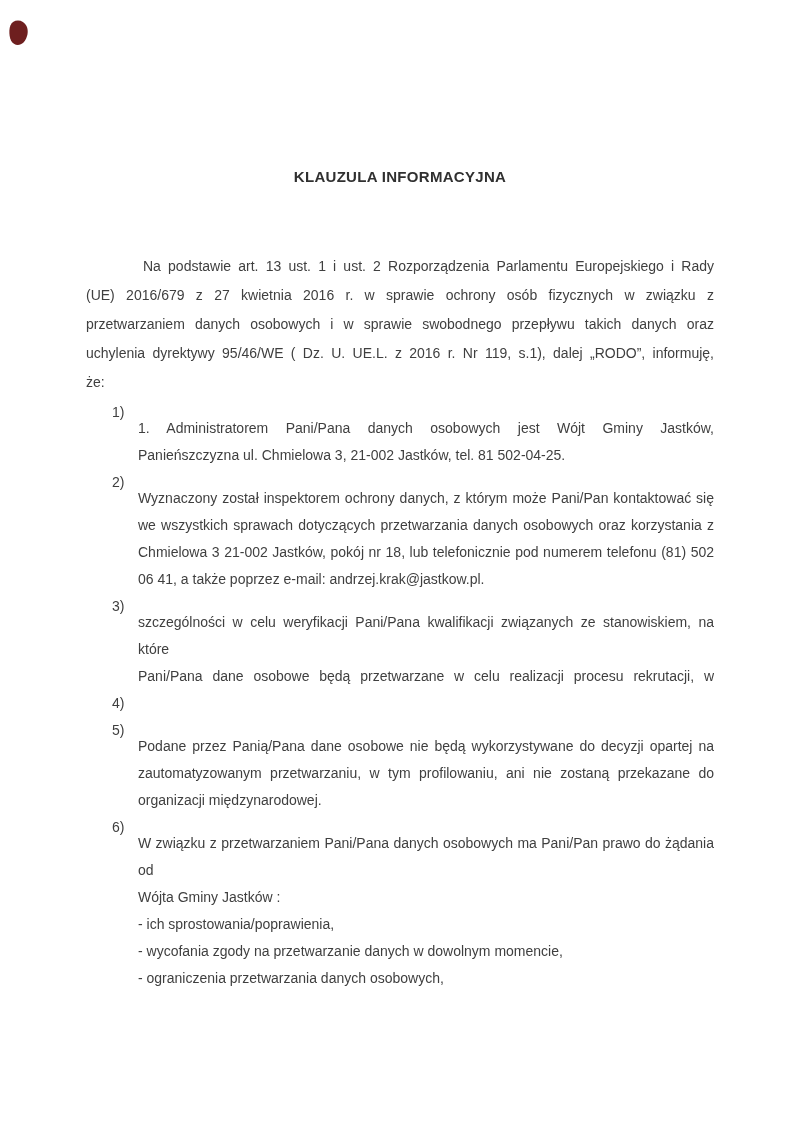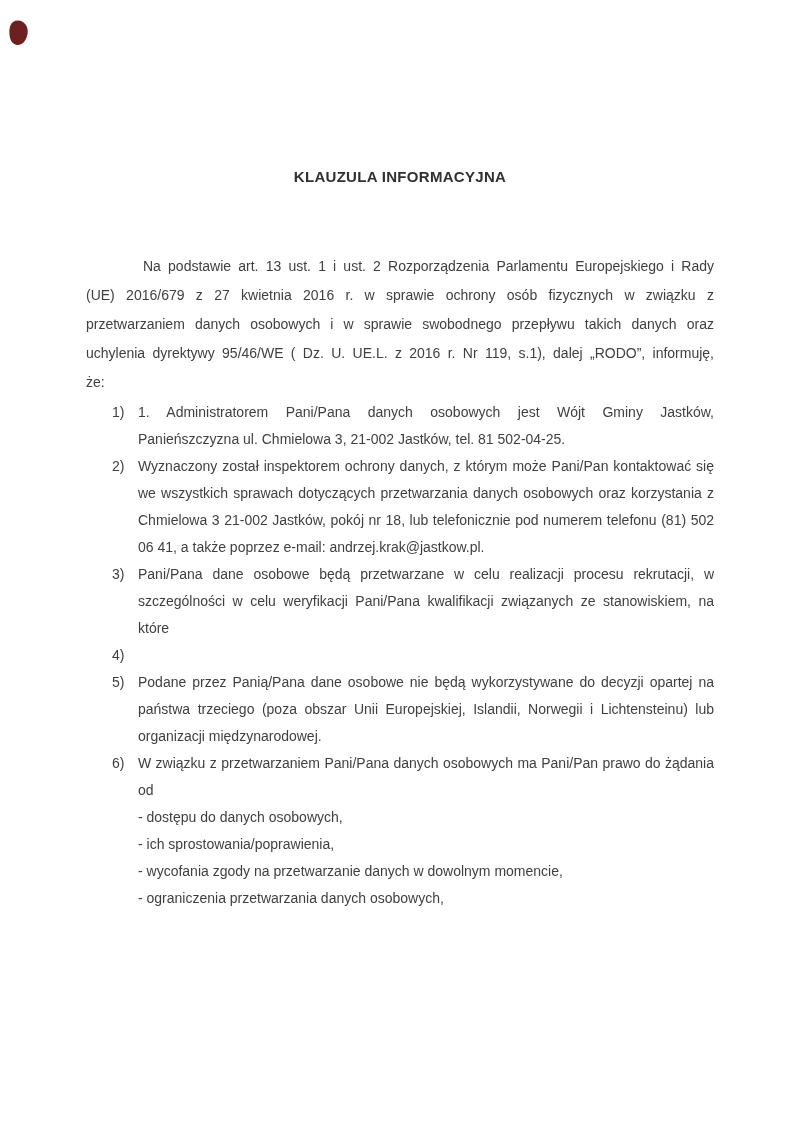--- a/index.html
+++ b/index.html
@@ -67,20 +67,21 @@
   }
   .item .marker {
     flex: 0 0 52px;
     width: 52px;
     box-sizing: border-box;
     padding-left: 26px;
   }
   .item .body {
     flex: 1 1 auto;
     min-width: 0;
+    margin-top: 16px;
   }
 </style>
 </head>
 <body>
 
 <div class="page">
 
   <svg class="artifact" viewBox="0 0 22 28" xmlns="http://www.w3.org/2000/svg">
     <path d="M5 3 C10 0 16 2 18.5 7 C21 12 19.5 19 15.5 23.5 C11.5 27.5 5.5 26.5 3 21.5 C0.5 16 0.5 6 5 3 Z" fill="#6e1f1f"></path>
   </svg>
@@ -108,42 +109,42 @@
         <div class="body">
           <div class="line just">Wyznaczony został inspektorem ochrony danych, z którym może Pani/Pan kontaktować się</div>
           <div class="line just">we wszystkich sprawach dotyczących przetwarzania danych osobowych oraz korzystania z</div>
           <div class="line just">Chmielowa 3 21-002 Jastków, pokój nr 18, lub telefonicznie pod numerem telefonu (81) 502</div>
           <div class="line">06 41, a także poprzez e-mail: andrzej.krak@jastkow.pl.</div>
         </div>
       </div>
       <div class="item">
         <div class="marker">3)</div>
         <div class="body">
+          <div class="line just">szczególności w celu weryfikacji Pani/Pana kwalifikacji związanych ze stanowiskiem, na które</div>
           <div class="line just">Pani/Pana dane osobowe będą przetwarzane w celu realizacji procesu rekrutacji, w</div>
-          <div class="line just">szczególności w celu weryfikacji Pani/Pana kwalifikacji związanych ze stanowiskiem, na które</div>
         </div>
       </div>
       <div class="item">
         <div class="marker">4)</div>
         <div class="body">
         </div>
       </div>
       <div class="item">
         <div class="marker">5)</div>
         <div class="body">
           <div class="line just">Podane przez Panią/Pana dane osobowe nie będą wykorzystywane do decyzji opartej na</div>
-          <div class="line just">państwa trzeciego (poza obszar Unii Europejskiej, Islandii, Norwegii i Lichtensteinu) lub</div>
+          <div class="line just">zautomatyzowanym przetwarzaniu, w tym profilowaniu, ani nie zostaną przekazane do</div>
           <div class="line">organizacji międzynarodowej.</div>
         </div>
       </div>
       <div class="item">
         <div class="marker">6)</div>
         <div class="body">
           <div class="line just">W związku z przetwarzaniem Pani/Pana danych osobowych ma Pani/Pan prawo do żądania od</div>
-          <div class="line">- dostępu do danych osobowych,</div>
+          <div class="line">Wójta Gminy Jastków :</div>
           <div class="line">- ich sprostowania/poprawienia,</div>
           <div class="line">- wycofania zgody na przetwarzanie danych w dowolnym momencie,</div>
           <div class="line">- ograniczenia przetwarzania danych osobowych,</div>
         </div>
       </div>
     </div>
 
 </div>
 
 </body></html>

